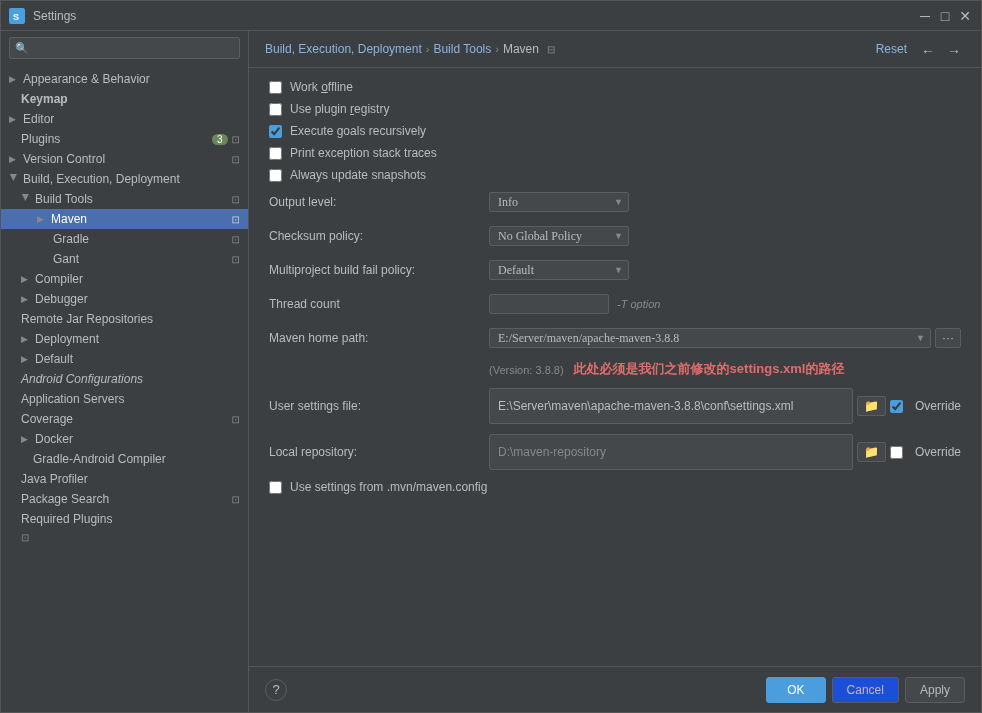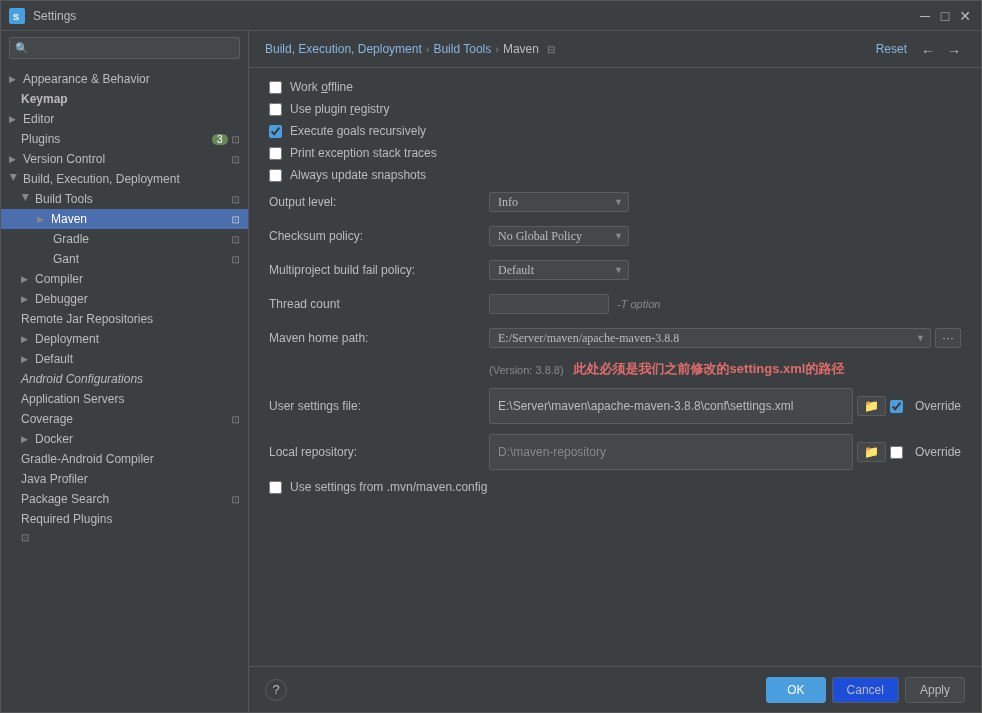--- a/index.html
+++ b/index.html
@@ -202,21 +202,21 @@
         <div class="nav-item nav-indent-1" style="padding-left:20px;">
           <span class="label">Coverage</span>
           <span class="ext-icon">⊡</span>
         </div>
 
         <div class="nav-item nav-indent-1">
           <span class="arrow">▶</span>
           <span class="label">Docker</span>
         </div>
 
-        <div class="nav-item nav-indent-1" style="padding-left:20px;">
+        <div class="nav-item nav-indent-1" style="padding-left:32px;">
           <span class="label">Gradle-Android Compiler</span>
         </div>
 
         <div class="nav-item nav-indent-1" style="padding-left:20px;">
           <span class="label">Java Profiler</span>
         </div>
 
         <div class="nav-item nav-indent-1" style="padding-left:20px;">
           <span class="label">Package Search</span>
           <span class="ext-icon">⊡</span>

